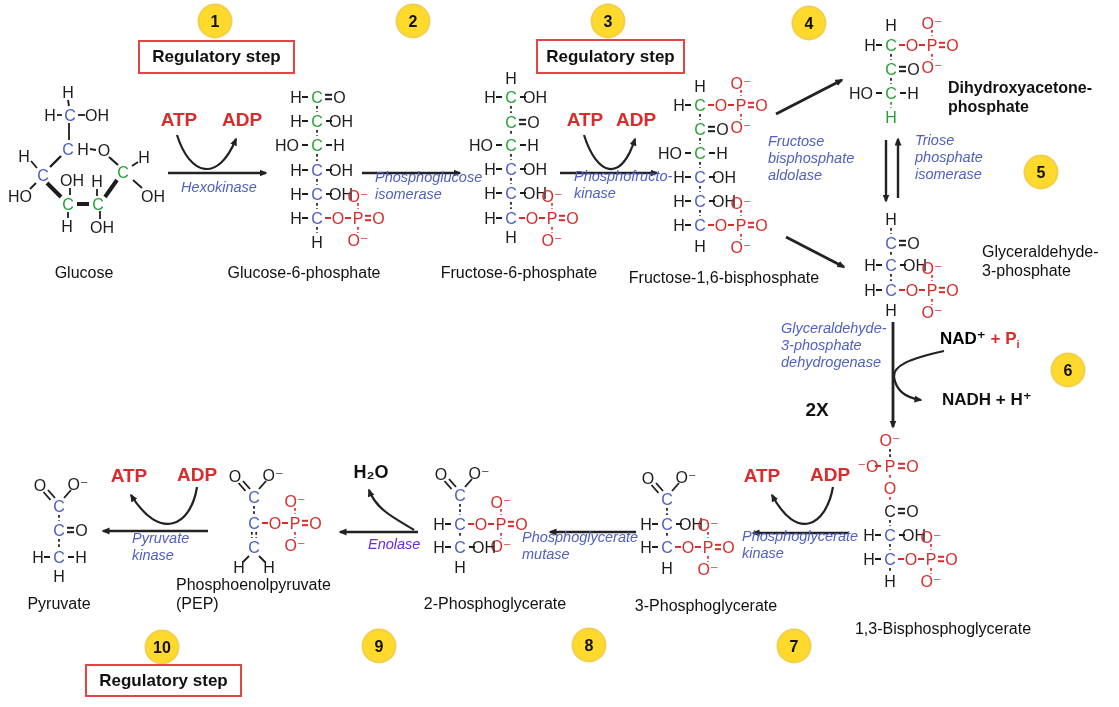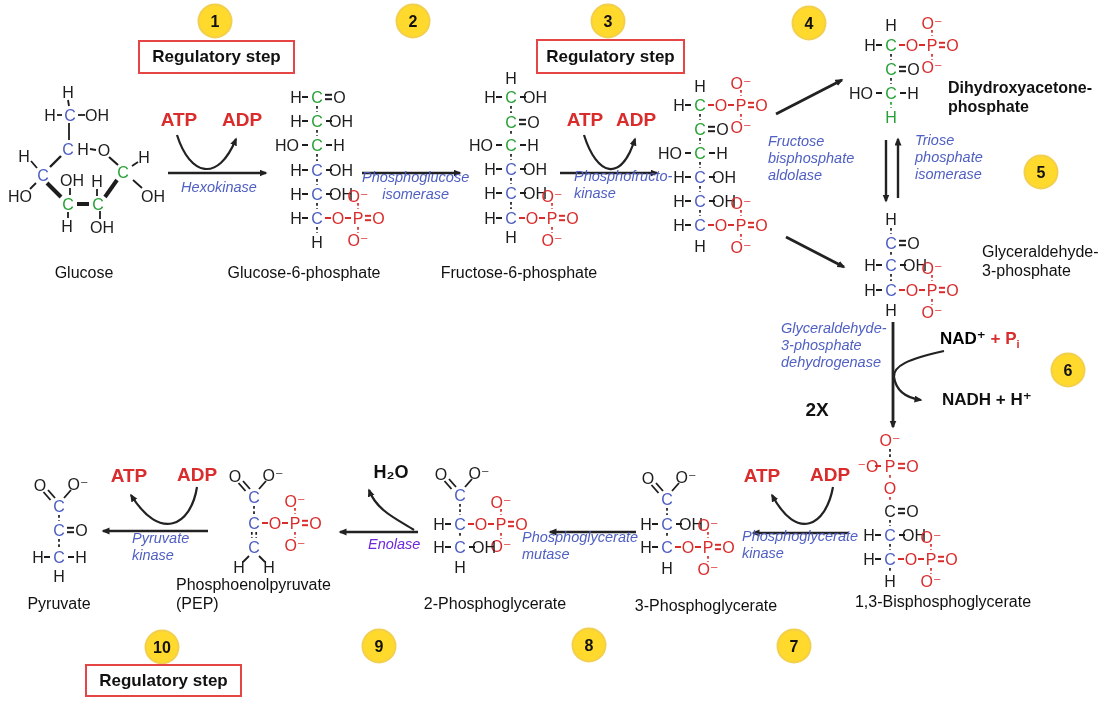--- a/index.html
+++ b/index.html
@@ -500,48 +500,51 @@
     </div>
     <div class="lbl center" style="left: 84px; top: 272px;">
       <div>Glucose</div>
     </div>
     <div class="lbl center" style="left: 304px; top: 272px;">
       <div>Glucose-6-phosphate</div>
     </div>
     <div class="lbl center" style="left: 519px; top: 272px;">
       <div>Fructose-6-phosphate</div>
     </div>
+    <div class="lbl center" style="left: 724px; top: 277px;">
+      <div>Fructose-1,6-bisphosphate</div>
+    </div>
     <div class="lbl left" style="left: 948px; top: 97px; font-weight: bold;">
       <div>Dihydroxyacetone-</div>
       <div>phosphate</div>
     </div>
     <div class="lbl left" style="left: 982px; top: 261px;">
       <div>Glyceraldehyde-</div>
       <div>3-phosphate</div>
     </div>
-    <div class="lbl center" style="left: 943px; top: 601px;">
+    <div class="lbl center" style="left: 943px; top: 628px;">
       <div>1,3-Bisphosphoglycerate</div>
     </div>
     <div class="lbl center" style="left: 706px; top: 605px;">
       <div>3-Phosphoglycerate</div>
     </div>
     <div class="lbl center" style="left: 495px; top: 603px;">
       <div>2-Phosphoglycerate</div>
     </div>
     <div class="lbl left" style="left: 176px; top: 594px;">
       <div>Phosphoenolpyruvate</div>
       <div>(PEP)</div>
     </div>
     <div class="lbl center" style="left: 59px; top: 603px;">
       <div>Pyruvate</div>
     </div>
     <div class="enz center" style="left: 219px; top: 187px; color: rgb(79, 95, 194);">
       <div>Hexokinase</div>
     </div>
-    <div class="enz left" style="left: 362px; top: 186px; color: rgb(79, 95, 194); text-align: center;">
+    <div class="enz left" style="left: 375px; top: 186px; color: rgb(79, 95, 194);">
       <div>Phosphoglucose</div>
       <div>isomerase</div>
     </div>
     <div class="enz left" style="left: 574px; top: 185px; color: rgb(79, 95, 194);">
       <div>Phosphofructo-</div>
       <div>kinase</div>
     </div>
     <div class="enz left" style="left: 768px; top: 158px; color: rgb(79, 95, 194);">
       <div>Fructose</div>
       <div>bisphosphate</div>
@@ -573,16 +576,16 @@
       <div>kinase</div>
     </div>
     <div class="cof center" style="left: 179px; top: 120px; color: rgb(217, 44, 44); font-size: 19px;"><span>ATP</span></div>
     <div class="cof center" style="left: 242px; top: 120px; color: rgb(217, 44, 44); font-size: 19px;"><span>ADP</span></div>
     <div class="cof center" style="left: 585px; top: 120px; color: rgb(217, 44, 44); font-size: 19px;"><span>ATP</span></div>
     <div class="cof center" style="left: 636px; top: 120px; color: rgb(217, 44, 44); font-size: 19px;"><span>ADP</span></div>
     <div class="cof center" style="left: 762px; top: 476px; color: rgb(217, 44, 44); font-size: 19px;"><span>ATP</span></div>
     <div class="cof center" style="left: 830px; top: 475px; color: rgb(217, 44, 44); font-size: 19px;"><span>ADP</span></div>
     <div class="cof center" style="left: 129px; top: 476px; color: rgb(217, 44, 44); font-size: 19px;"><span>ATP</span></div>
     <div class="cof center" style="left: 197px; top: 475px; color: rgb(217, 44, 44); font-size: 19px;"><span>ADP</span></div>
-    <div class="cof center" style="left: 371px; top: 472px; color: rgb(17, 17, 17); font-size: 18px; margin-left: 20px;"><span>H₂O</span></div>
+    <div class="cof center" style="left: 371px; top: 472px; color: rgb(17, 17, 17); font-size: 18px;"><span>H₂O</span></div>
     <div class="cof center" style="left: 817px; top: 410px; color: rgb(17, 17, 17); font-size: 19px;"><span>2X</span></div>
     <div class="cof left" style="left: 942px; top: 399px; color: rgb(17, 17, 17); font-size: 17px;"><span>NADH + H⁺</span></div>
   </div>
 
 </body></html>

